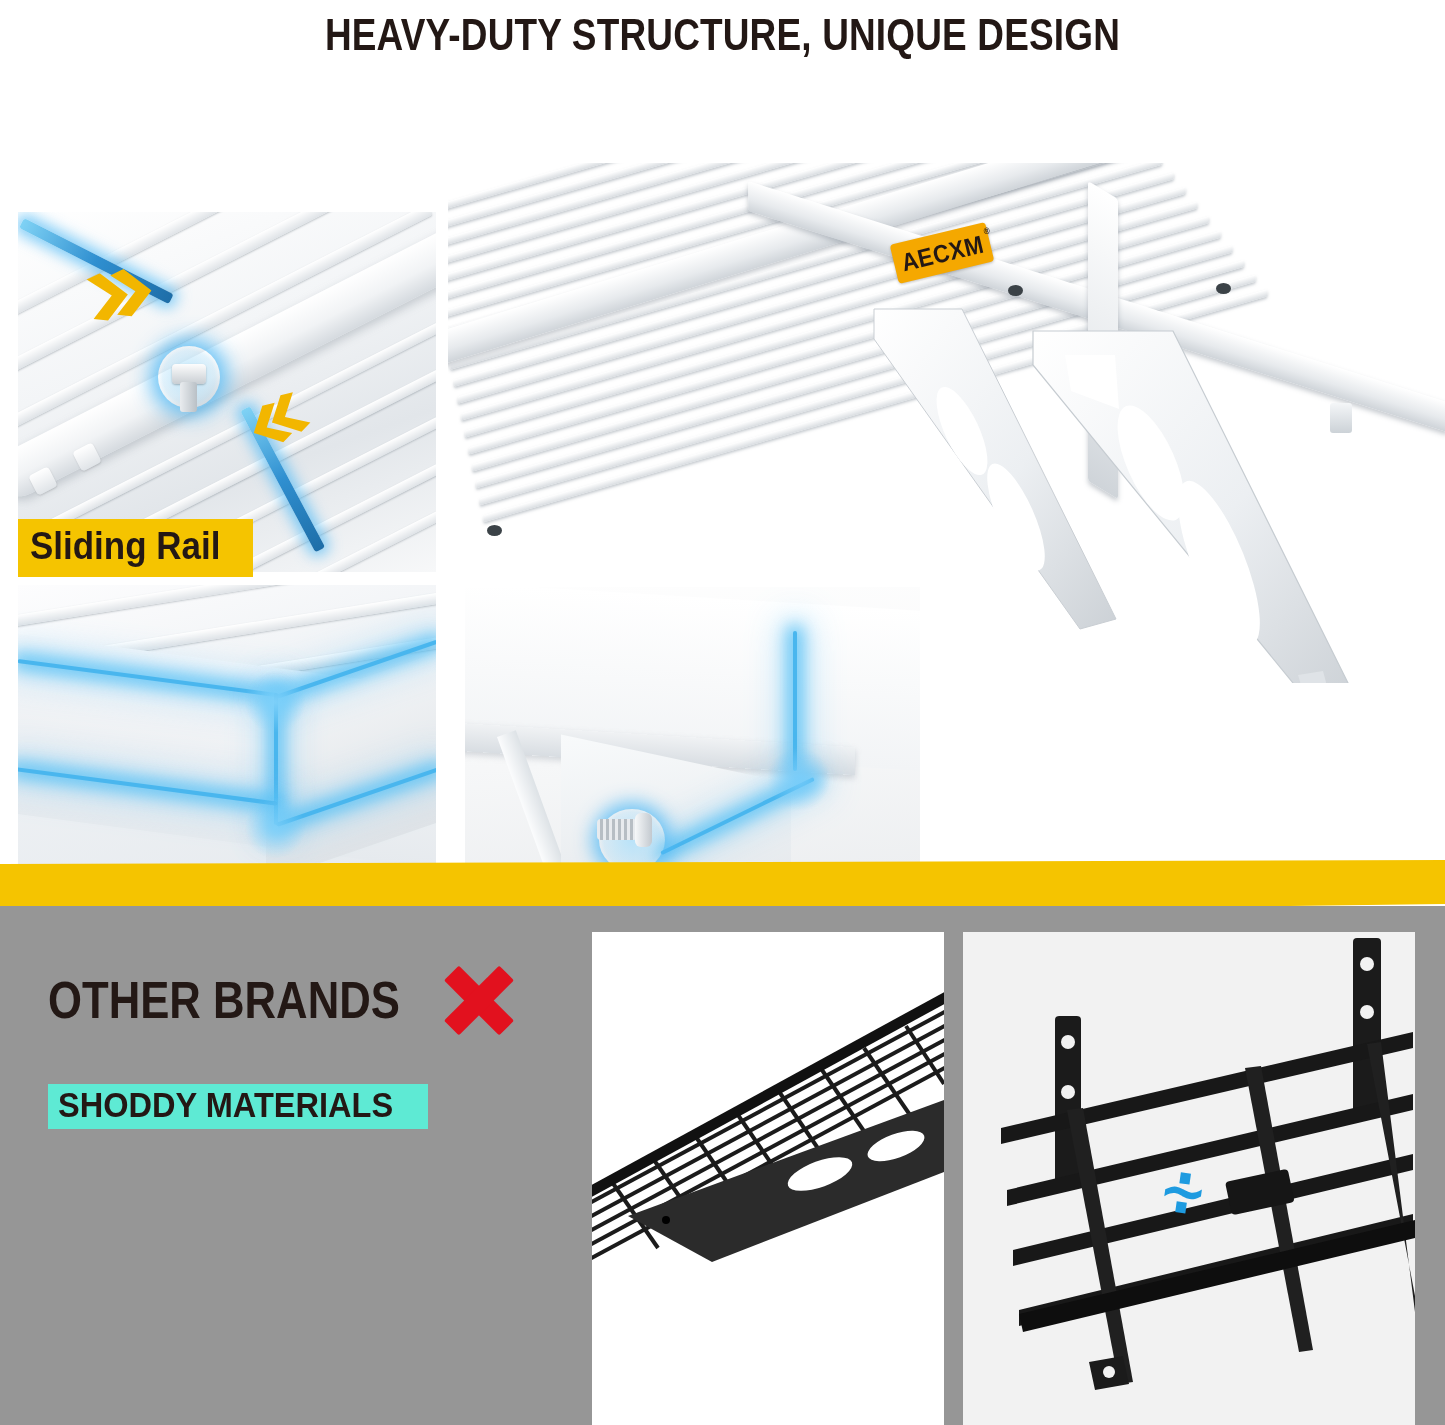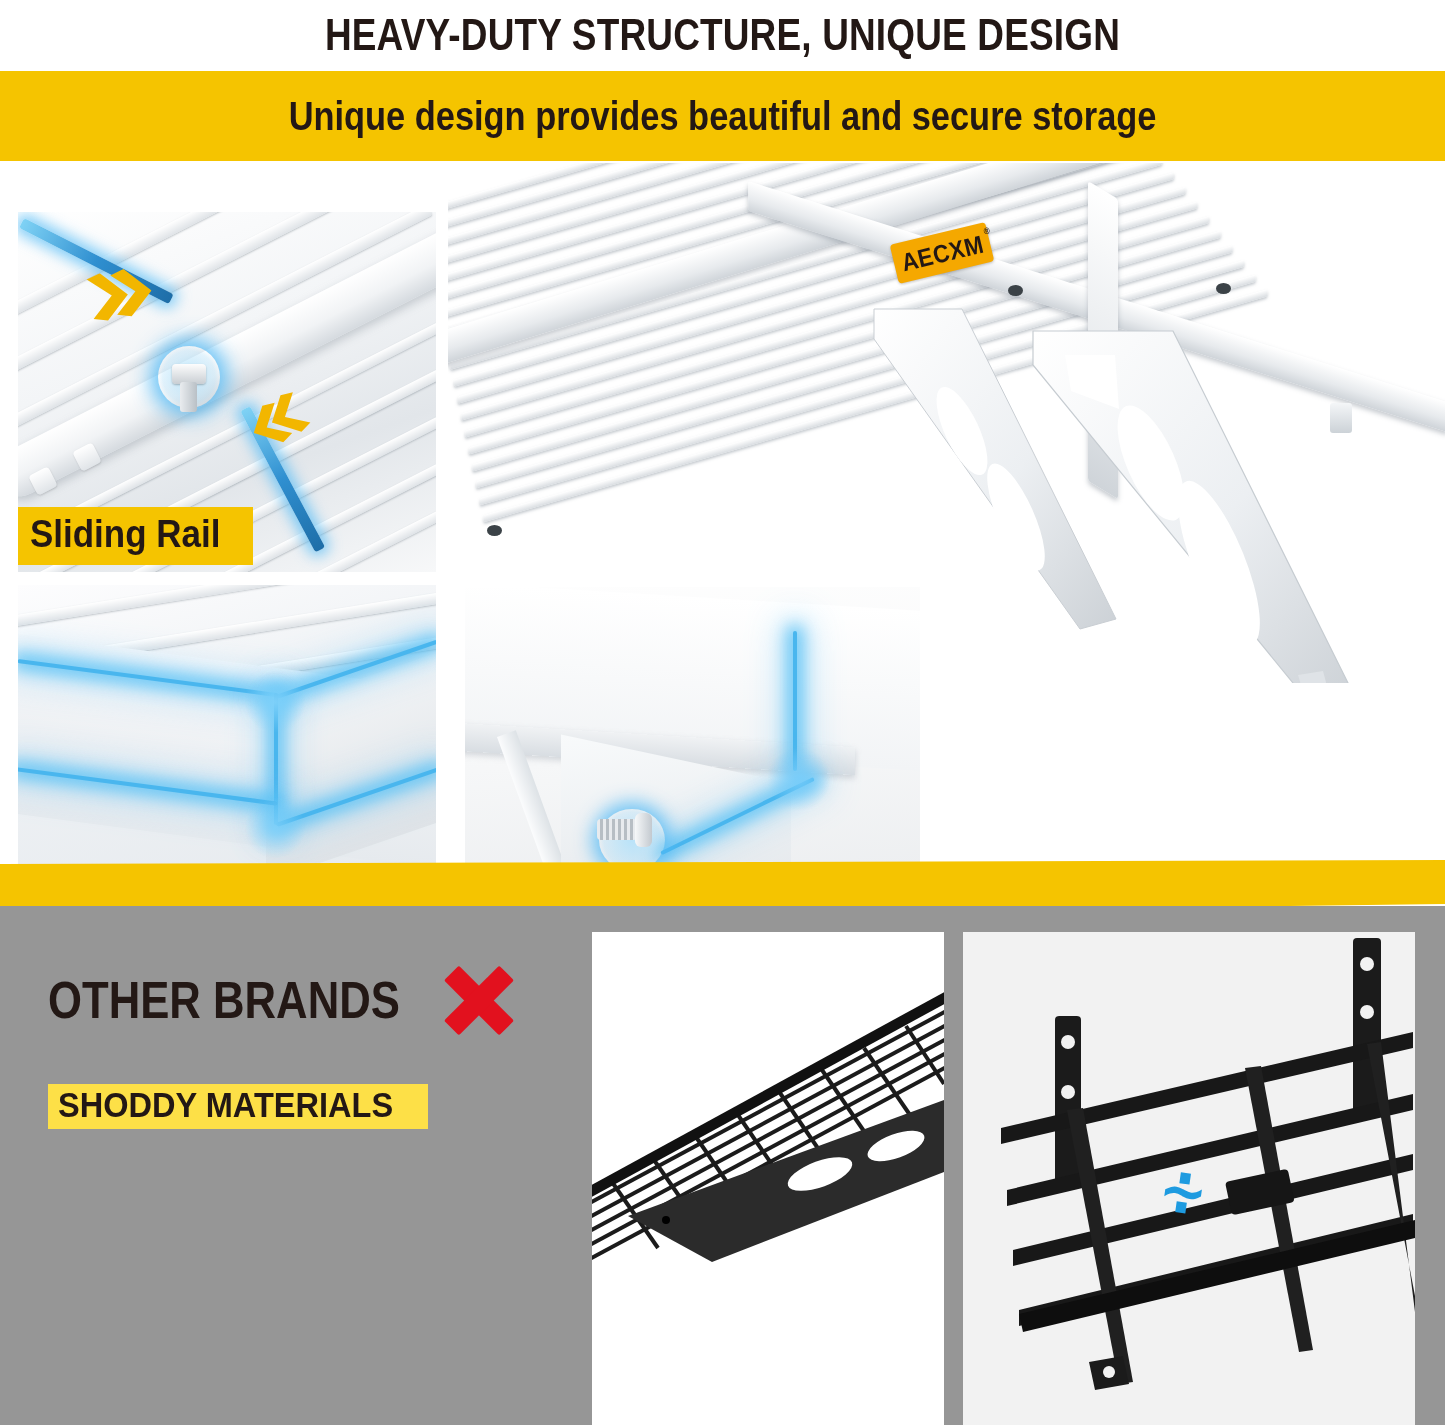--- a/index.html
+++ b/index.html
@@ -49,21 +49,21 @@
   .rail-blue{position:absolute;border-radius:3px;
         background:linear-gradient(90deg,#7fd2f5,#2f8fd0 50%,#1e6ea8);
         box-shadow:0 0 14px 5px rgba(90,190,245,.75);}
 
   
   .glow{position:absolute;background:#49b6ee;border-radius:4px;
         box-shadow:0 0 16px 6px rgba(80,190,245,.85),0 0 34px 12px rgba(120,205,250,.45);}
 
   .label-tag{
     position:absolute;background:#F5C400;color:#231815;
-    font-weight:bold;line-height:1;display:flex;align-items:center;
+    font-weight:bold;line-height:1;display:flex;align-items:center;margin-top:12px;
   }
   #sliding-rail-tag{left:18px;top:344px;height:54px;padding:0 16px 4px 12px;font-size:38px;}
   #sliding-rail-tag span{transform:scaleX(.92);transform-origin:left center;}
 
   
   #aecxm-badge{
     position:absolute;left:445px;top:70px;width:98px;height:40px;background:#F5A800;
     border-radius:4px;transform:rotate(-13.5deg);
     display:flex;align-items:center;justify-content:center;
     box-shadow:0 1px 3px rgba(0,0,0,.25);
@@ -90,21 +90,21 @@
   }
   #x-mark{position:relative;width:72px;height:72px;margin-left:-24px;}
   #x-mark:before,#x-mark:after{
     content:"";position:absolute;left:50%;top:50%;width:78px;height:21px;
     background:#E2111E;border-radius:2px;margin-left:-39px;margin-top:-10.5px;
   }
   #x-mark:before{transform:rotate(45deg);}
   #x-mark:after{transform:rotate(-45deg);}
 
   .claim-tag{
-    display:inline-block;background:#fde047;color:#231815;
+    display:inline-block;background:#5eead4;color:#231815;
     font-size:35px;font-weight:bold;padding:3px 10px 7px 10px;line-height:1;
     white-space:nowrap;
   }
   .claim-tag span{display:inline-block;transform:scaleX(.93);transform-origin:left center;}
   .claim-body{
     color:#231815;font-size:34px;line-height:1.22;margin-top:8px;max-width:530px;
   }
   .claim-body span{display:inline-block;transform:scaleX(.95);transform-origin:left center;}
   #claim-1{position:absolute;left:48px;top:178px;}
   #claim-2{position:absolute;left:48px;top:306px;}
@@ -121,23 +121,20 @@
   .hbeam{position:absolute;border-radius:3px;
          background:linear-gradient(180deg,#ffffff,#e7eaed 60%,#cfd4d9);
          box-shadow:0 3px 5px rgba(130,140,150,.45);}
   .bolthole{position:absolute;background:#3b4247;border-radius:50%;}
 </style>
 </head>
 <body>
 
 <div id="header-block">
   <div id="headline">HEAVY-DUTY STRUCTURE, UNIQUE DESIGN</div>
-  <div id="subhead-band">
-    <div id="subhead-text">Unique design provides beautiful and secure storage</div>
-  </div>
 </div>
 
 <div id="top-section">
 
   <div class="photo" id="panel-hero">
     <div style="position:absolute;inset:0;background:#fff;"></div>
 
     <div style="position:absolute;left:-40px;top:10px;width:1080px;height:470px;
                 transform:skewY(-17deg) rotate(1deg);transform-origin:left top;">
       <div class="hslat" style="left:10px;top:40px;width:640px;"></div>

